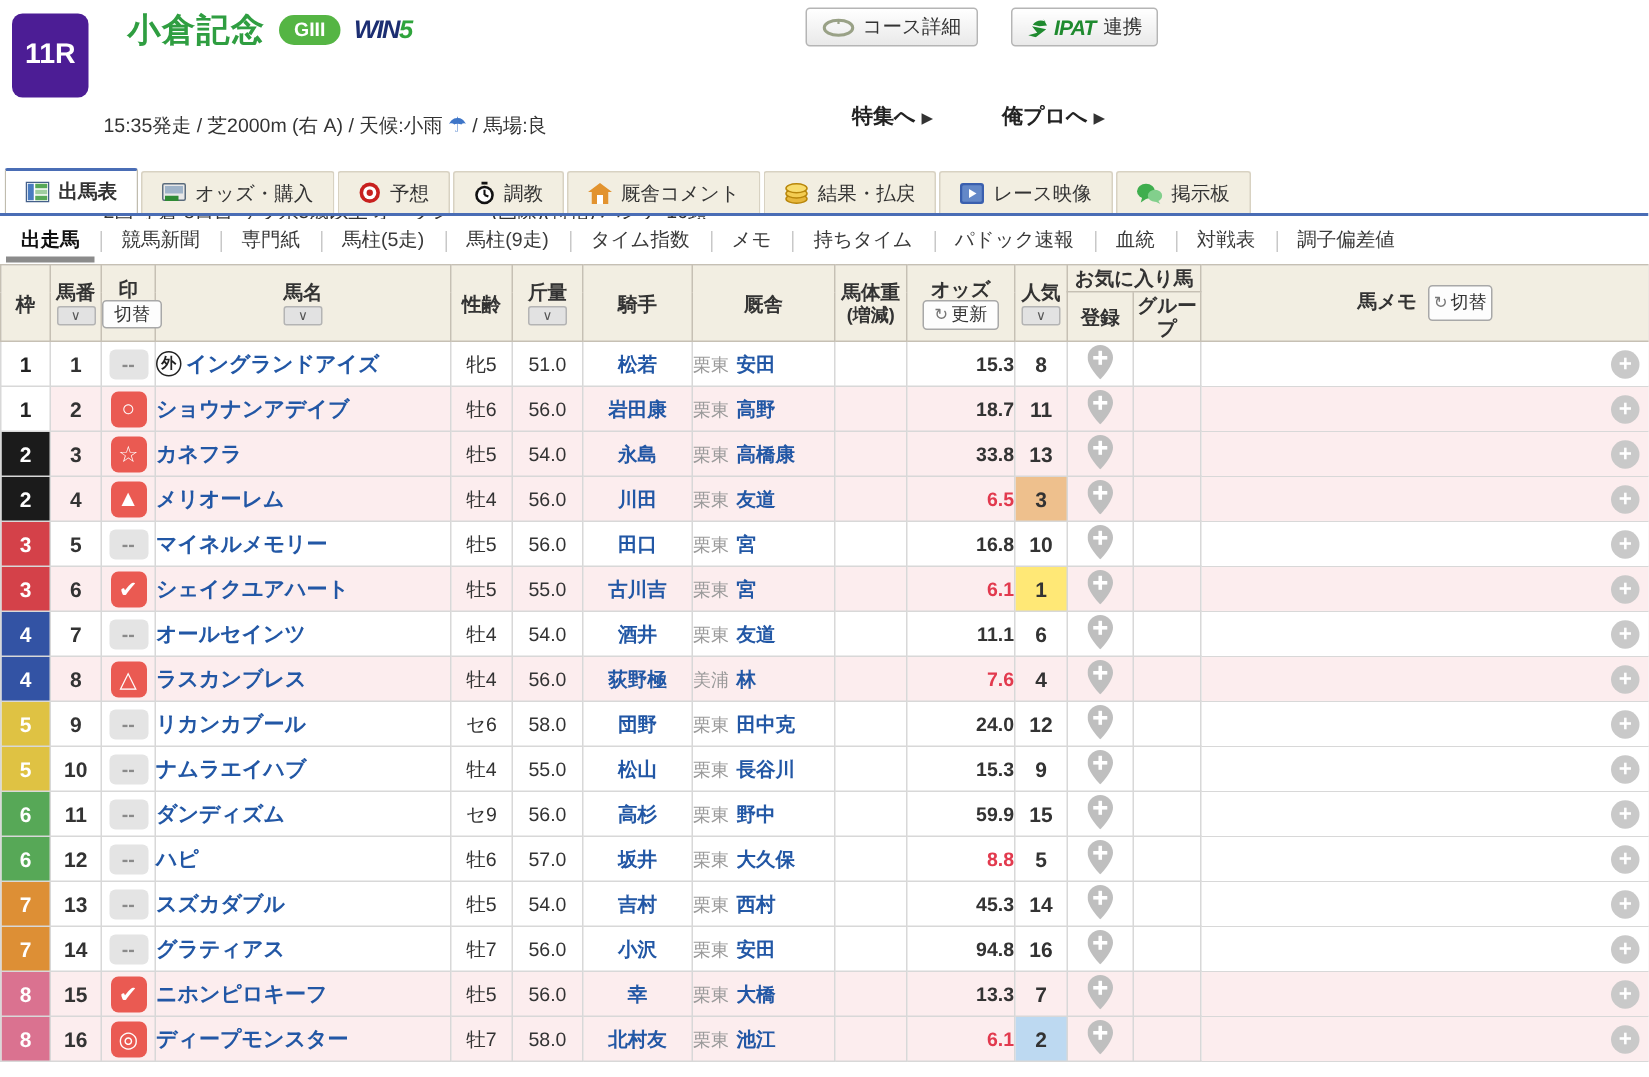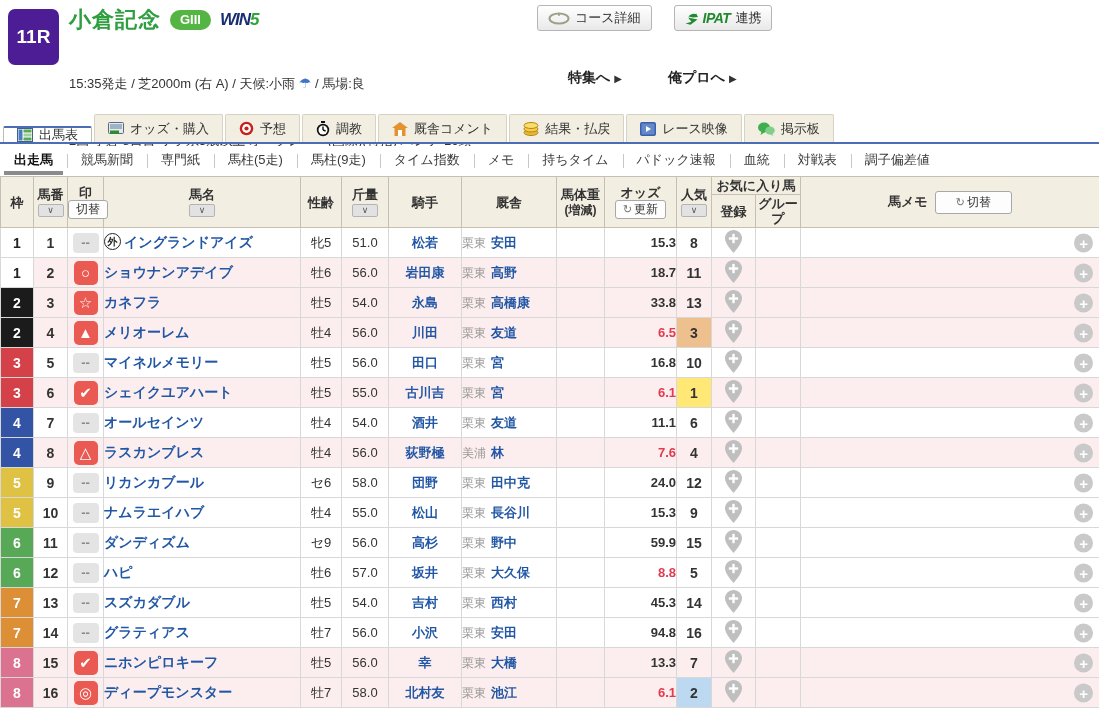--- a/index.html
+++ b/index.html
@@ -6,58 +6,58 @@
   body{
     width:1099px;height:718px;overflow:hidden;background:#fff;position:relative;
     font-family:"Liberation Sans","DejaVu Sans",sans-serif;
     -webkit-font-smoothing:antialiased;
   }
   
   .race-header{position:absolute;top:0;left:0;width:1099px;height:112px;background:#fff;}
   .race-badge{position:absolute;left:8px;top:9px;width:51px;height:56px;background:#4c1d95;color:#fff;
     border-radius:7px;font-size:19px;font-weight:bold;display:flex;align-items:center;justify-content:center;}
   .title-row{position:absolute;left:69px;top:5px;display:flex;align-items:center;gap:9px;}
-  .race-title{font-size:22px;font-weight:bold;color:#2f9e41;letter-spacing:1px;}
+  .race-title{font-size:22px;font-weight:bold;color:#2f9e41;letter-spacing:1px;margin-left:16px;}
   .grade-badge{background:#55b544;color:#fff;border-radius:11px;font-size:13px;font-weight:bold;padding:2px 10px 3px;}
   .win5{font-style:italic;font-weight:bold;font-size:17px;color:#1c2e72;letter-spacing:-1px;}
   .win5 .five{color:#2fa43c;}
   .race-info{position:absolute;left:69px;top:36px;font-size:13px;color:#333;line-height:19px;white-space:pre;}
   .umbrella{color:#3f76c8;font-size:14px;}
   .header-buttons{position:absolute;left:537px;top:5px;display:flex;gap:22px;}
   .hbtn{height:24px;border:1px solid #b5b5b5;border-radius:3px;background:linear-gradient(#ffffff,#e9e9e9);
     font-size:13px;color:#333;display:flex;align-items:center;gap:5px;padding:0 10px;cursor:pointer;}
   .ipat-text{color:#1f8a2f;font-weight:bold;font-style:italic;font-size:14px;letter-spacing:-0.5px;}
   .header-links{position:absolute;left:568px;top:69px;display:flex;gap:46px;font-size:14px;font-weight:bold;color:#222;}
   .header-link{cursor:pointer;}
   .header-link .arrow{font-size:10px;margin-left:4px;color:#333;}
   
   .tabbar{position:absolute;top:112px;left:0;width:1099px;height:32px;box-sizing:border-box;
     border-bottom:2px solid #4a6db5;display:flex;align-items:flex-end;padding-left:3px;background:#fff;}
   .tab{height:28px;display:flex;align-items:center;gap:6px;padding:0 13px;background:#f2eee1;
     border:1px solid #d8d2c2;border-bottom:none;margin-right:2px;font-size:13px;color:#333;
     border-radius:2px 2px 0 0;cursor:pointer;white-space:nowrap;box-sizing:border-box;}
-  .tab.active{background:#fff;border-color:#c0bcae;border-top:2px solid #4a6db5;font-weight:normal;height:16px;}
+  .tab.active{background:#fff;border-color:#c0bcae;border-top:2px solid #4a6db5;font-weight:bold;height:30px;}
   .tab-icon{display:inline-flex;align-items:center;}
   
   .subtabbar{position:absolute;top:146px;left:0;width:1099px;height:29px;display:flex;align-items:center;font-size:13px;color:#3a3a3a;background:#fff;}
   .subtab{padding:0 14px;height:29px;line-height:27px;position:relative;cursor:pointer;white-space:nowrap;}
   .subtab + .subtab::before{content:"";position:absolute;left:0;top:8px;height:14px;border-left:1px solid #c8c8c8;}
   .subtab.active{font-weight:bold;color:#111;}
   .subtab.active::after{content:"";position:absolute;left:4px;right:4px;bottom:0;height:4px;background:#8b8b8b;}
   
   table.entry{position:absolute;top:176px;left:0;width:1099px;border-collapse:collapse;table-layout:fixed;font-size:13px;}
   table.entry th{background:#f2eee2;border:1px solid #c6c0b4;color:#333;font-weight:bold;font-size:13px;padding:1px 0;line-height:15px;}
   table.entry td{border:1px solid #d8d8d8;height:29px;padding:0;background:#fff;}
   tr.marked td{background:#fcedee;}
   .sort-btn{display:block;width:26px;height:13px;margin:2px auto 0;background:#e2e2e2;border:1px solid #b4b4b4;
     border-radius:2px;font-size:9px;line-height:11px;color:#555;text-align:center;cursor:pointer;padding:0;}
   .hdr-btn{display:inline-block;border:1px solid #a8a8a8;background:#fdfdfd;border-radius:3px;font-size:12px;
     padding:1px 7px;color:#333;font-weight:normal;cursor:pointer;white-space:nowrap;}
   .hdr-btn .refresh{font-size:11px;color:#777;margin-right:2px;}
-  .memo-hdr-btn{padding:3px 20px;}
+  .memo-hdr-btn{padding:3px 3px;}
   .fav-hdr{color:#2257a5;}
   .bw-sub{font-size:12px;font-weight:bold;}
   
   td.frame{color:#fff;font-weight:bold;text-align:center;font-size:14px;}
   td.num{text-align:center;font-weight:bold;color:#333;font-size:14px;}
   td.markcell{text-align:center;}
   .mark-box{display:inline-flex;align-items:center;justify-content:center;margin:0 auto;cursor:pointer;}
   .mark-none{width:26px;height:20px;border-radius:4px;background:#e4e4e4;color:#8a8a8a;font-weight:bold;font-size:13px;}
   .mark-red{width:24px;height:24px;border-radius:5px;background:#ea5a52;color:#fff;font-size:15px;font-weight:bold;}
   td.namecell{padding-left:8px;}

